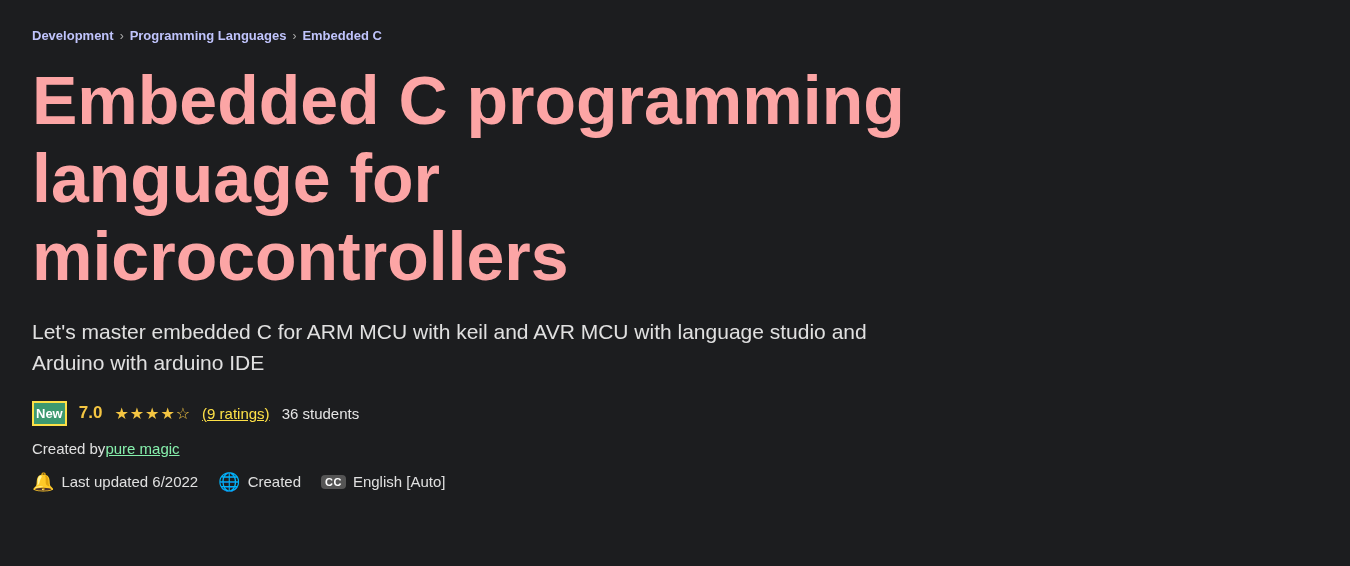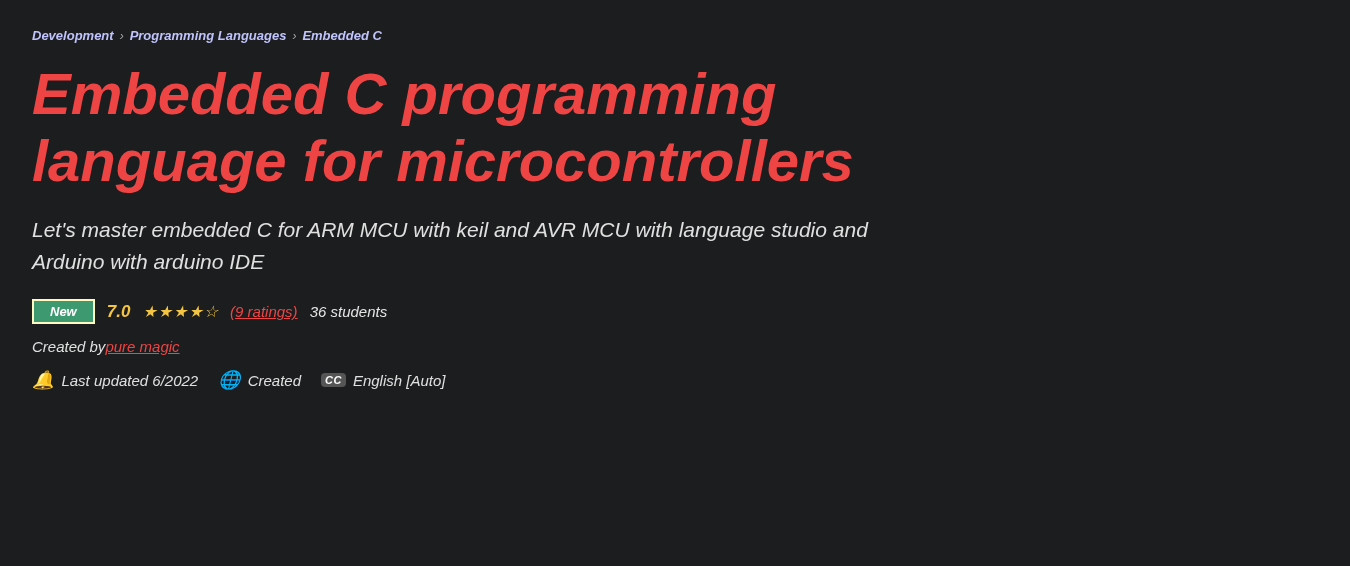--- a/index.html
+++ b/index.html
@@ -1,19 +1,18 @@
 <!DOCTYPE html>
 <html><head>
   <meta charset="utf-8">
   <style>
     * {
       margin: 0;
       padding: 0;
       box-sizing: border-box;
-      font-style: italic;
     }
 
     body {
       background-color: #1c1d1f;
       color: #ffffff;
       font-family: "Segoe UI", -apple-system, BlinkMacSystemFont, sans-serif;
       width: 1350px;
       min-height: 566px;
       padding: 28px 32px;
     }
@@ -32,24 +31,24 @@
       color: #c0c4fc;
       cursor: pointer;
     }
 
     .breadcrumb-separator {
       color: #aaa;
       font-size: 12px;
     }
 
     .course-title {
-      font-size: 58px;
+      font-size: 68px;
       font-weight: 800;
       line-height: 1.15;
-      color: #ef4444;
+      color: #fca5a5;
       margin-bottom: 20px;
       max-width: 900px;
     }
 
     .course-subtitle {
       font-size: 21px;
       color: #e0e0e0;
       line-height: 1.5;
       margin-bottom: 22px;
       max-width: 870px;
@@ -61,22 +60,22 @@
       gap: 12px;
       margin-bottom: 14px;
       flex-wrap: wrap;
     }
 
     .new-badge {
       background-color: #3d9970;
       color: #ffffff;
       font-size: 13px;
       font-weight: 700;
-      padding: 3px 16px;
-      border: 2px solid #fef9c3;
+      padding: 3px 2px;
+      border: 2px solid #fde047;
     }
 
     .rating-score {
       color: #f4c542;
       font-size: 17px;
       font-weight: 700;
     }
 
     .stars {
       display: flex;
@@ -88,41 +87,41 @@
       color: #f4c542;
       font-size: 16px;
     }
 
     .star-half {
       color: #f4c542;
       font-size: 16px;
     }
 
     .ratings-link {
-      color: #ef4444;
+      color: #fde047;
       font-size: 15px;
       text-decoration: underline;
       cursor: pointer;
     }
 
     .students-count {
       color: #e5e5e5;
       font-size: 15px;
     }
 
     .created-by-row {
       display: flex;
       align-items: center;
       font-size: 15px;
       color: #e0e0e0;
       margin-bottom: 14px;
     }
 
     .creator-link {
-      color: #ef4444;
+      color: #86efac;
       text-decoration: underline;
       cursor: pointer;
     }
 
     .meta-row {
       display: flex;
       align-items: center;
       gap: 20px;
       font-size: 15px;
       color: #e0e0e0;

